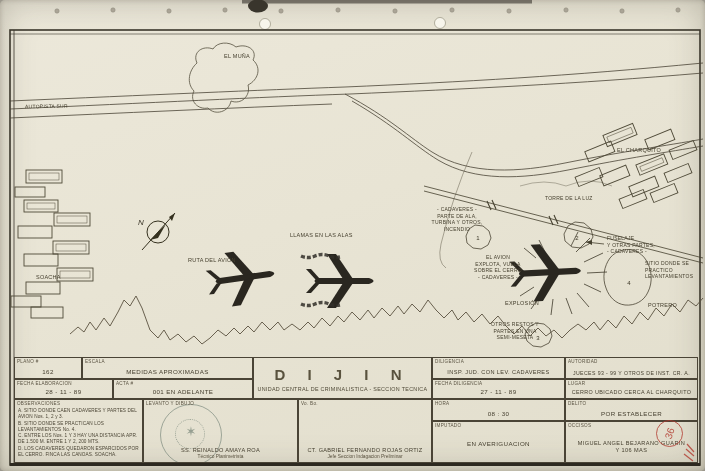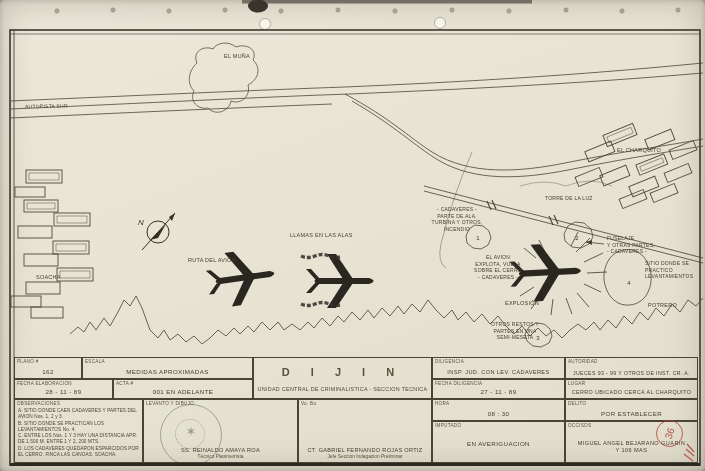--- a/index.html
+++ b/index.html
@@ -12,21 +12,21 @@
        white-space:pre-line;text-align:center;z-index:4;}
   .tl{text-align:left;}
   
   .tblock{position:absolute;left:0;top:0;width:705px;height:471px;z-index:5;}
   .cell{position:absolute;border:1px solid #4a4436;box-sizing:border-box;}
   .flab{position:absolute;left:2px;top:1px;font-size:4.6px;color:#5a5342;letter-spacing:.3px;}
   .fval{position:absolute;left:0;right:0;bottom:2px;font-size:6.2px;color:#443e2e;text-align:center;
         letter-spacing:.4px;white-space:pre-line;line-height:1.25;}
   .obs-list{position:absolute;left:3px;right:2px;top:8px;font-size:4.7px;color:#4a4434;line-height:1.34;
             text-align:left;letter-spacing:.1px;}
-  .dijin-t{position:absolute;left:0;right:0;top:8px;text-align:center;font-size:11px;letter-spacing:9px;
+  .dijin-t{position:absolute;left:0;right:0;top:8px;text-align:center;font-size:15px;letter-spacing:9px;
            color:#59523e;font-weight:bold;}
   .dijin-s{position:absolute;left:0;right:0;top:28px;text-align:center;font-size:5.4px;color:#4e4836;letter-spacing:.3px;}
   .signame{position:absolute;left:0;right:0;bottom:9px;font-size:5.6px;color:#443e2e;text-align:center;letter-spacing:.3px;}
   .sigrole{position:absolute;left:0;right:0;bottom:3px;font-size:4.8px;color:#59523f;text-align:center;}
   .stamp{position:absolute;left:160px;top:404px;width:60px;height:60px;border:1.4px solid rgba(96,115,104,.55);
          border-radius:50%;z-index:4;}
   .stamp::before{content:"";position:absolute;left:14px;top:14px;width:28px;height:28px;
          border:1px dotted rgba(96,115,104,.55);border-radius:50%;}
   .stamp-star{position:absolute;left:0;right:0;top:19px;text-align:center;font-size:13px;color:rgba(96,115,104,.6);}
   .redstamp{position:absolute;left:656px;top:420px;width:25px;height:25px;border:1.6px solid rgba(178,58,46,.8);

